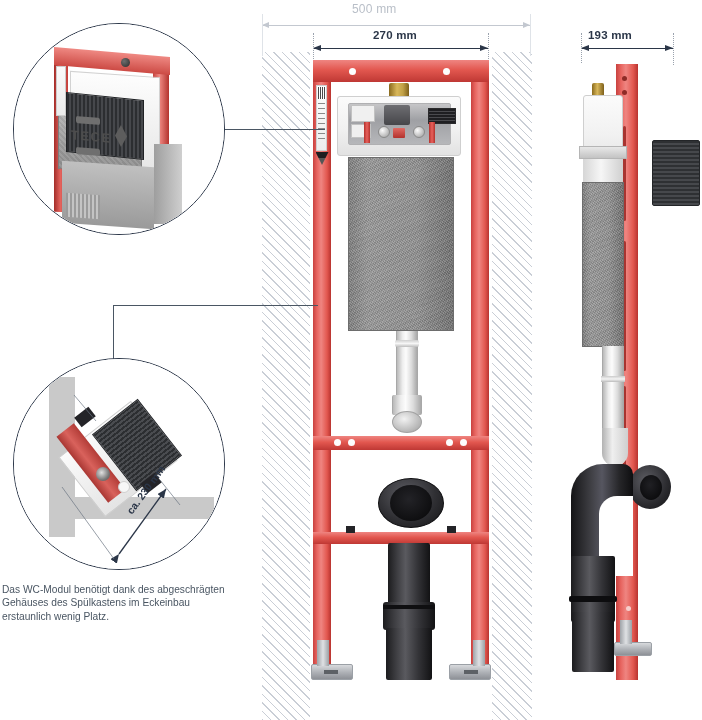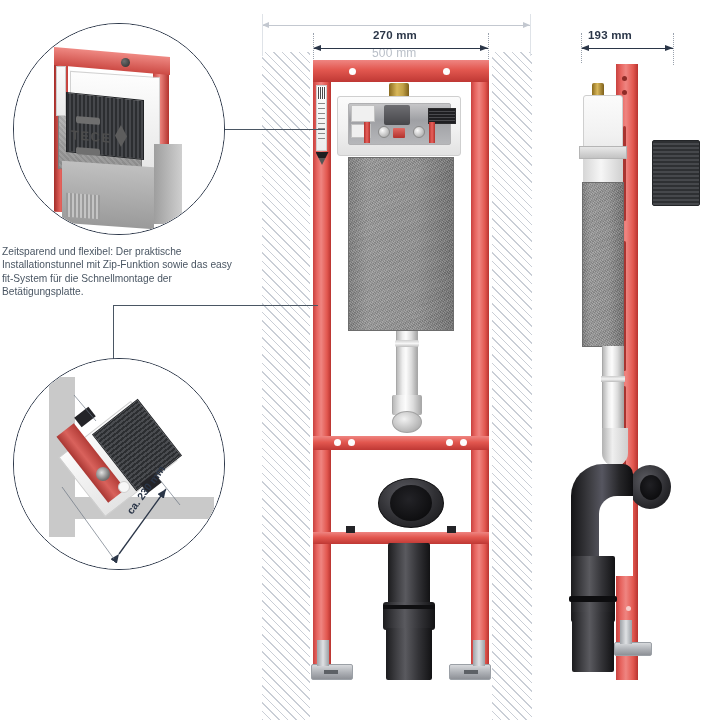--- a/index.html
+++ b/index.html
@@ -126,21 +126,21 @@
 </style>
 </head>
 <body>
 
 <div class="stage">
 
   <div class="abs hatch" style="left:262px; top:52px; width:48px; height:668px;"></div>
   <div class="abs hatch" style="left:492px; top:52px; width:40px; height:668px;"></div>
   <div class="abs" style="left:310px; top:52px; width:182px; height:668px; background:#ffffff;"></div>
 
-  <div class="dim-label light" style="left:372px; top:2px;margin-top:44px;">500 mm</div>
+  <div class="dim-label light" style="left:352px; top:2px;">500 mm</div>
   <div class="abs" style="left:262px; top:21px; width:268px; height:9px;">
     <div class="dim-line light" style="left:0; top:4px; width:268px;"></div>
     <div class="arrow left light" style="top:1px;"></div>
     <div class="arrow right light" style="top:1px;"></div>
   </div>
   <div class="ext-line light" style="left:262px; top:14px; height:42px;"></div>
   <div class="ext-line light" style="left:530px; top:14px; height:42px;"></div>
 
   <div class="dim-label dark" style="left:373px; top:29px;">270 mm</div>
   <div class="abs" style="left:313px; top:44px; width:175px; height:9px;">
@@ -380,16 +380,16 @@
         <line x1="105" y1="195" x2="152" y2="130" stroke="#2b3648" stroke-width="1.3" marker-start="url(#ah2)" marker-end="url(#ah)"></line>
         <line x1="146" y1="121" x2="166" y2="146" stroke="#6b7582" stroke-width=".7"></line>
         <line x1="48" y1="128" x2="100" y2="200" stroke="#6b7582" stroke-width=".7"></line>
         <line x1="60" y1="36" x2="82" y2="62" stroke="#6b7582" stroke-width=".7"></line>
       </svg>
       <div class="abs" style="left:110px; top:150px; font-size:10.5px; font-weight:bold; color:#2b3648;
                   transform:rotate(-54deg); transform-origin:left top; white-space:nowrap;">ca. 230 mm</div>
     </div>
   </div>
 
-  <div class="caption" style="left:2px; top:245px;">Zeitsparend und flexibel: Der praktische Installationstunnel mit Zip-Funktion sowie das easy fit-System für die Schnellmontage der Betätigungsplatte.</div>
-
+
+  <div class="caption" style="left:2px; top:583px;">Das WC-Modul benötigt dank des abgeschrägten Gehäuses des Spülkastens im Eckeinbau erstaunlich wenig Platz.</div>
 
 </div>
 
 </body></html>

